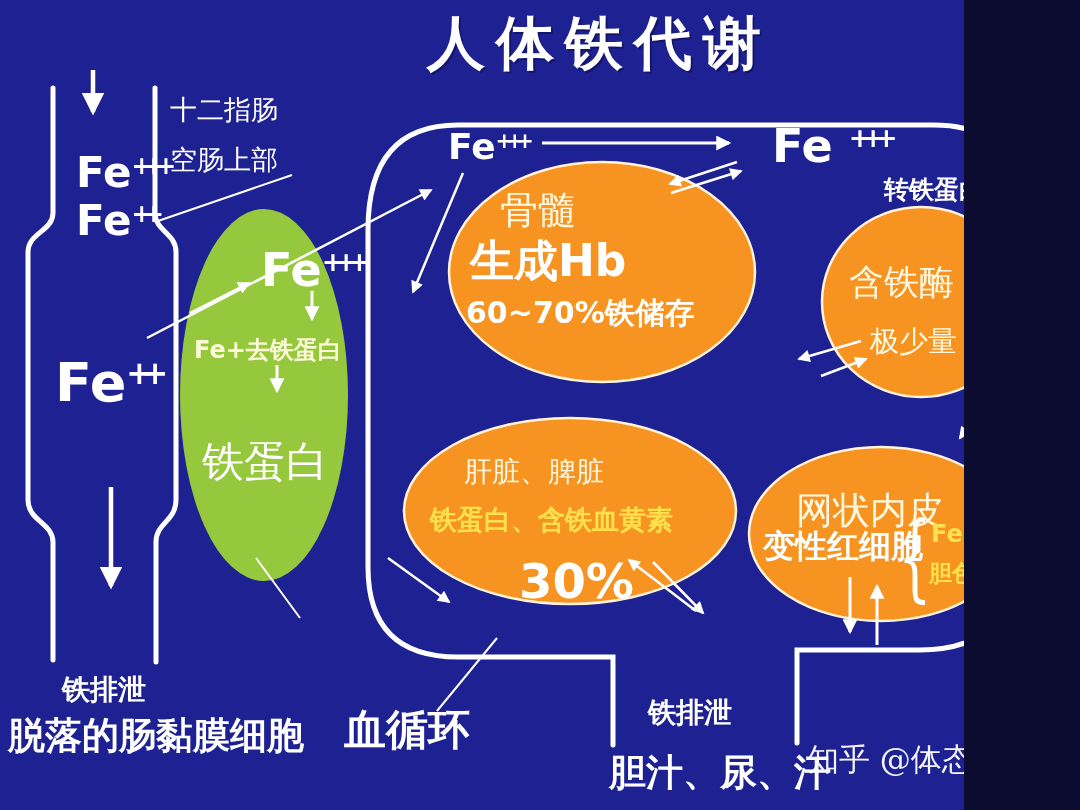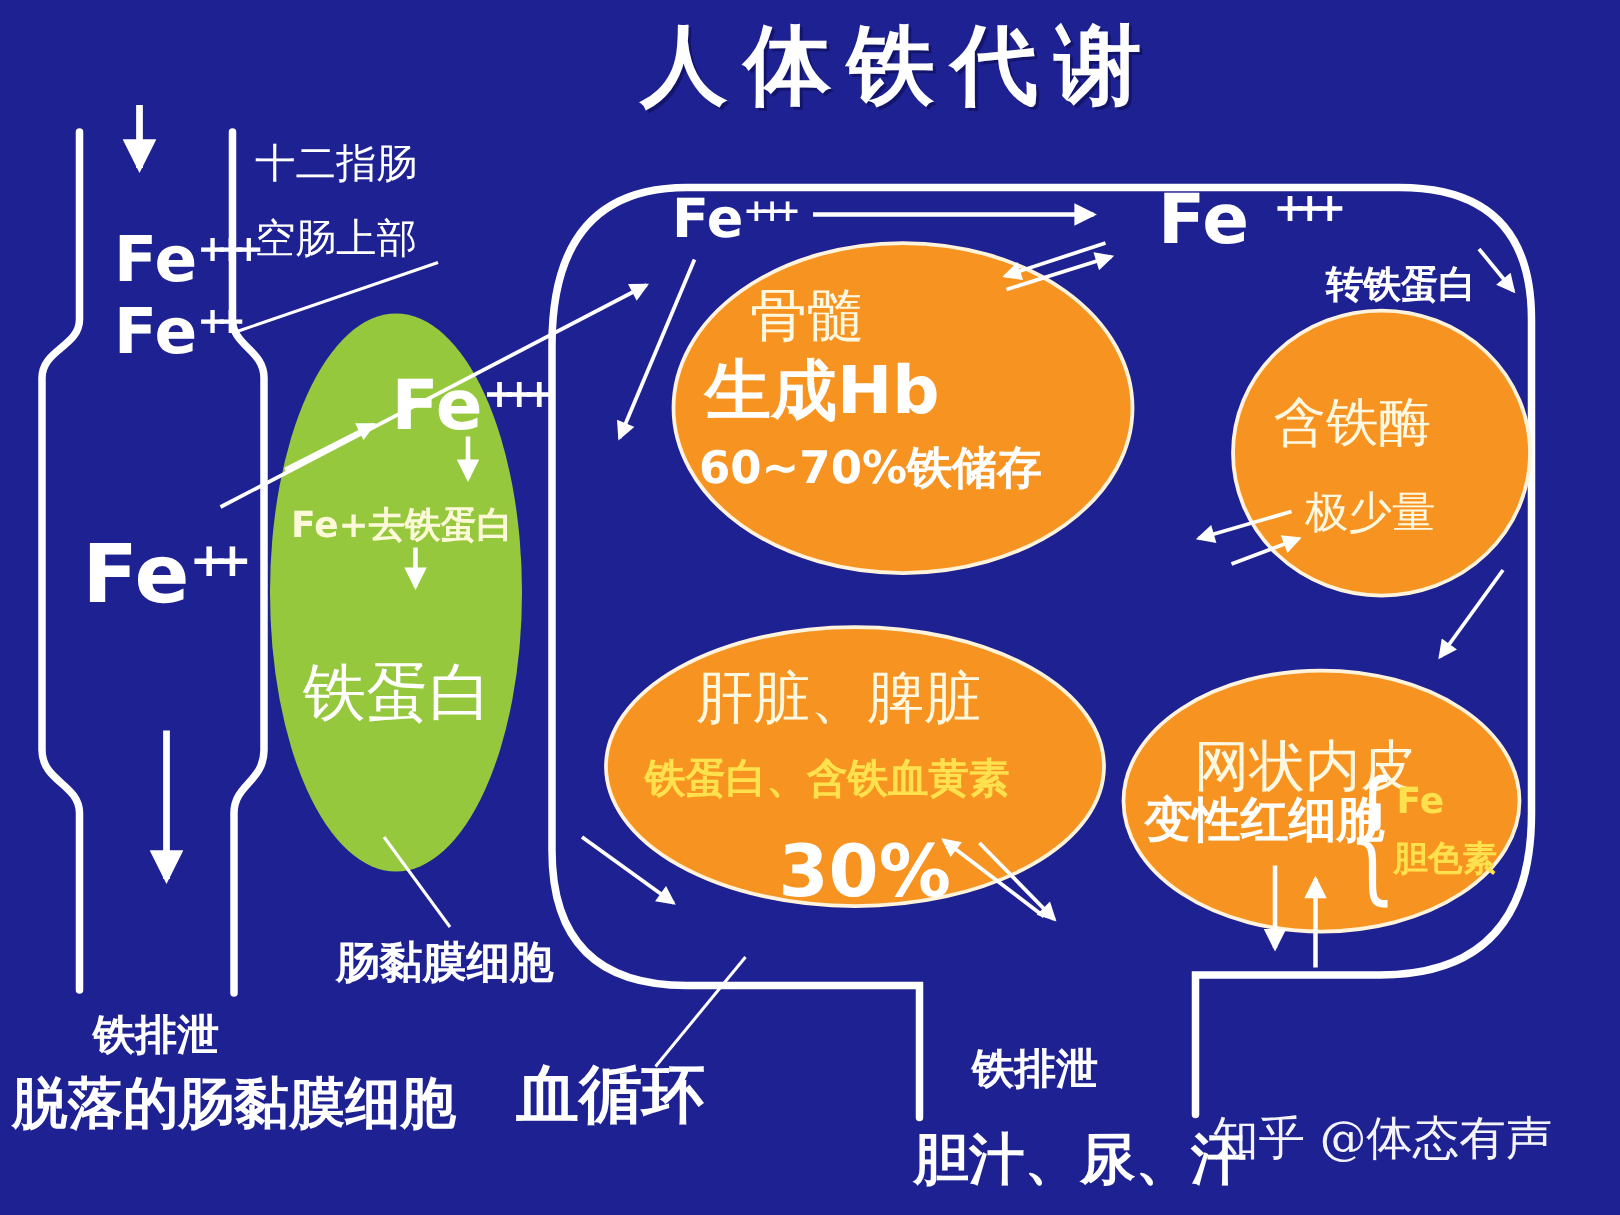--- a/index.html
+++ b/index.html
@@ -1,16 +1,16 @@
 <!DOCTYPE html>
 <html><head>
 <meta charset="utf-8">
 <style>
   html,body{margin:0;padding:0;background:#0c0c30;}
-  #slide{position:relative;width:1080px;height:810px;background:#1e2191;overflow:hidden;
+  #slide{position:relative;width:964px;height:810px;background:#1e2191;overflow:hidden;
          font-family:"DejaVu Serif","Liberation Serif",serif;}
   #shapes{position:absolute;left:0;top:0;width:1080px;height:810px;}
   .t{position:absolute;white-space:nowrap;color:#ffffff;line-height:1;}
   .sans{font-family:"DejaVu Sans","Liberation Sans",sans-serif;}
   .b{font-weight:bold;}
   .cream{color:#FFF8E1;}
   .yellow{color:#FFE14D;}
   .gold{color:#ffffff;}
   .paleyellow{color:#FCF9D8;}
   .chg{display:inline-block;font-size:0.58em;letter-spacing:-0.34em;
@@ -102,34 +102,33 @@
   </div>
   <div class="t sans b" style="left:772px;top:123px;font-size:46px;">
     <span>Fe</span>&nbsp;<span class="chg">+++</span>
   </div>
   <div class="t b" style="left:884px;top:133px;font-size:25px;margin-top:44px;">转铁蛋白</div>
 
   <div class="t cream" style="left:500px;top:191px;font-size:38px;">骨髓</div>
   <div class="t sans b" style="left:470px;top:239px;font-size:44px;">生成Hb</div>
   <div class="t sans b gold" style="left:466px;top:298px;font-size:30px;">60~70%铁储存</div>
 
-  <div class="t cream" style="left:464px;top:446px;font-size:38px;">肝脏、脾脏</div>
+  <div class="t cream" style="left:464px;top:458px;font-size:28px;">肝脏、脾脏</div>
   <div class="t b yellow" style="left:430px;top:506px;font-size:27px;">铁蛋白、含铁血黄素</div>
   <div class="t sans b" style="left:519px;top:557px;font-size:48px;">30%</div>
 
   <div class="t cream" style="left:849px;top:265px;font-size:35px;">含铁酶</div>
   <div class="t cream" style="left:870px;top:327px;font-size:29px;">极少量</div>
 
   <div class="t cream" style="left:796px;top:492px;font-size:37px;">网状内皮</div>
   <div class="t b" style="left:763px;top:530px;font-size:32px;">变性红细胞</div>
   <div class="t brace" style="left:898px;top:508px;">{</div>
   <div class="t sans b yellow" style="left:931px;top:522px;font-size:24px;">Fe</div>
   <div class="t b yellow" style="left:929px;top:561px;font-size:23px;">胆色素</div>
 
-  <div class="t b" style="left:224px;top:627px;font-size:29px;">肠黏膜细胞</div>
   <div class="t b" style="left:62px;top:676px;font-size:28px;">铁排泄</div>
   <div class="t b" style="left:8px;top:717px;font-size:37px;">脱落的肠黏膜细胞</div>
   <div class="t b" style="left:344px;top:709px;font-size:42px;">血循环</div>
   <div class="t b" style="left:648px;top:699px;font-size:28px;">铁排泄</div>
   <div class="t b" style="left:597px;top:754px;font-size:37px;margin-left:12px;">胆汁、尿、汗</div>
 
   <div class="t wm" style="left:808px;top:744px;font-size:31px;">知乎 @体态有声</div>
 
 </div>
 

